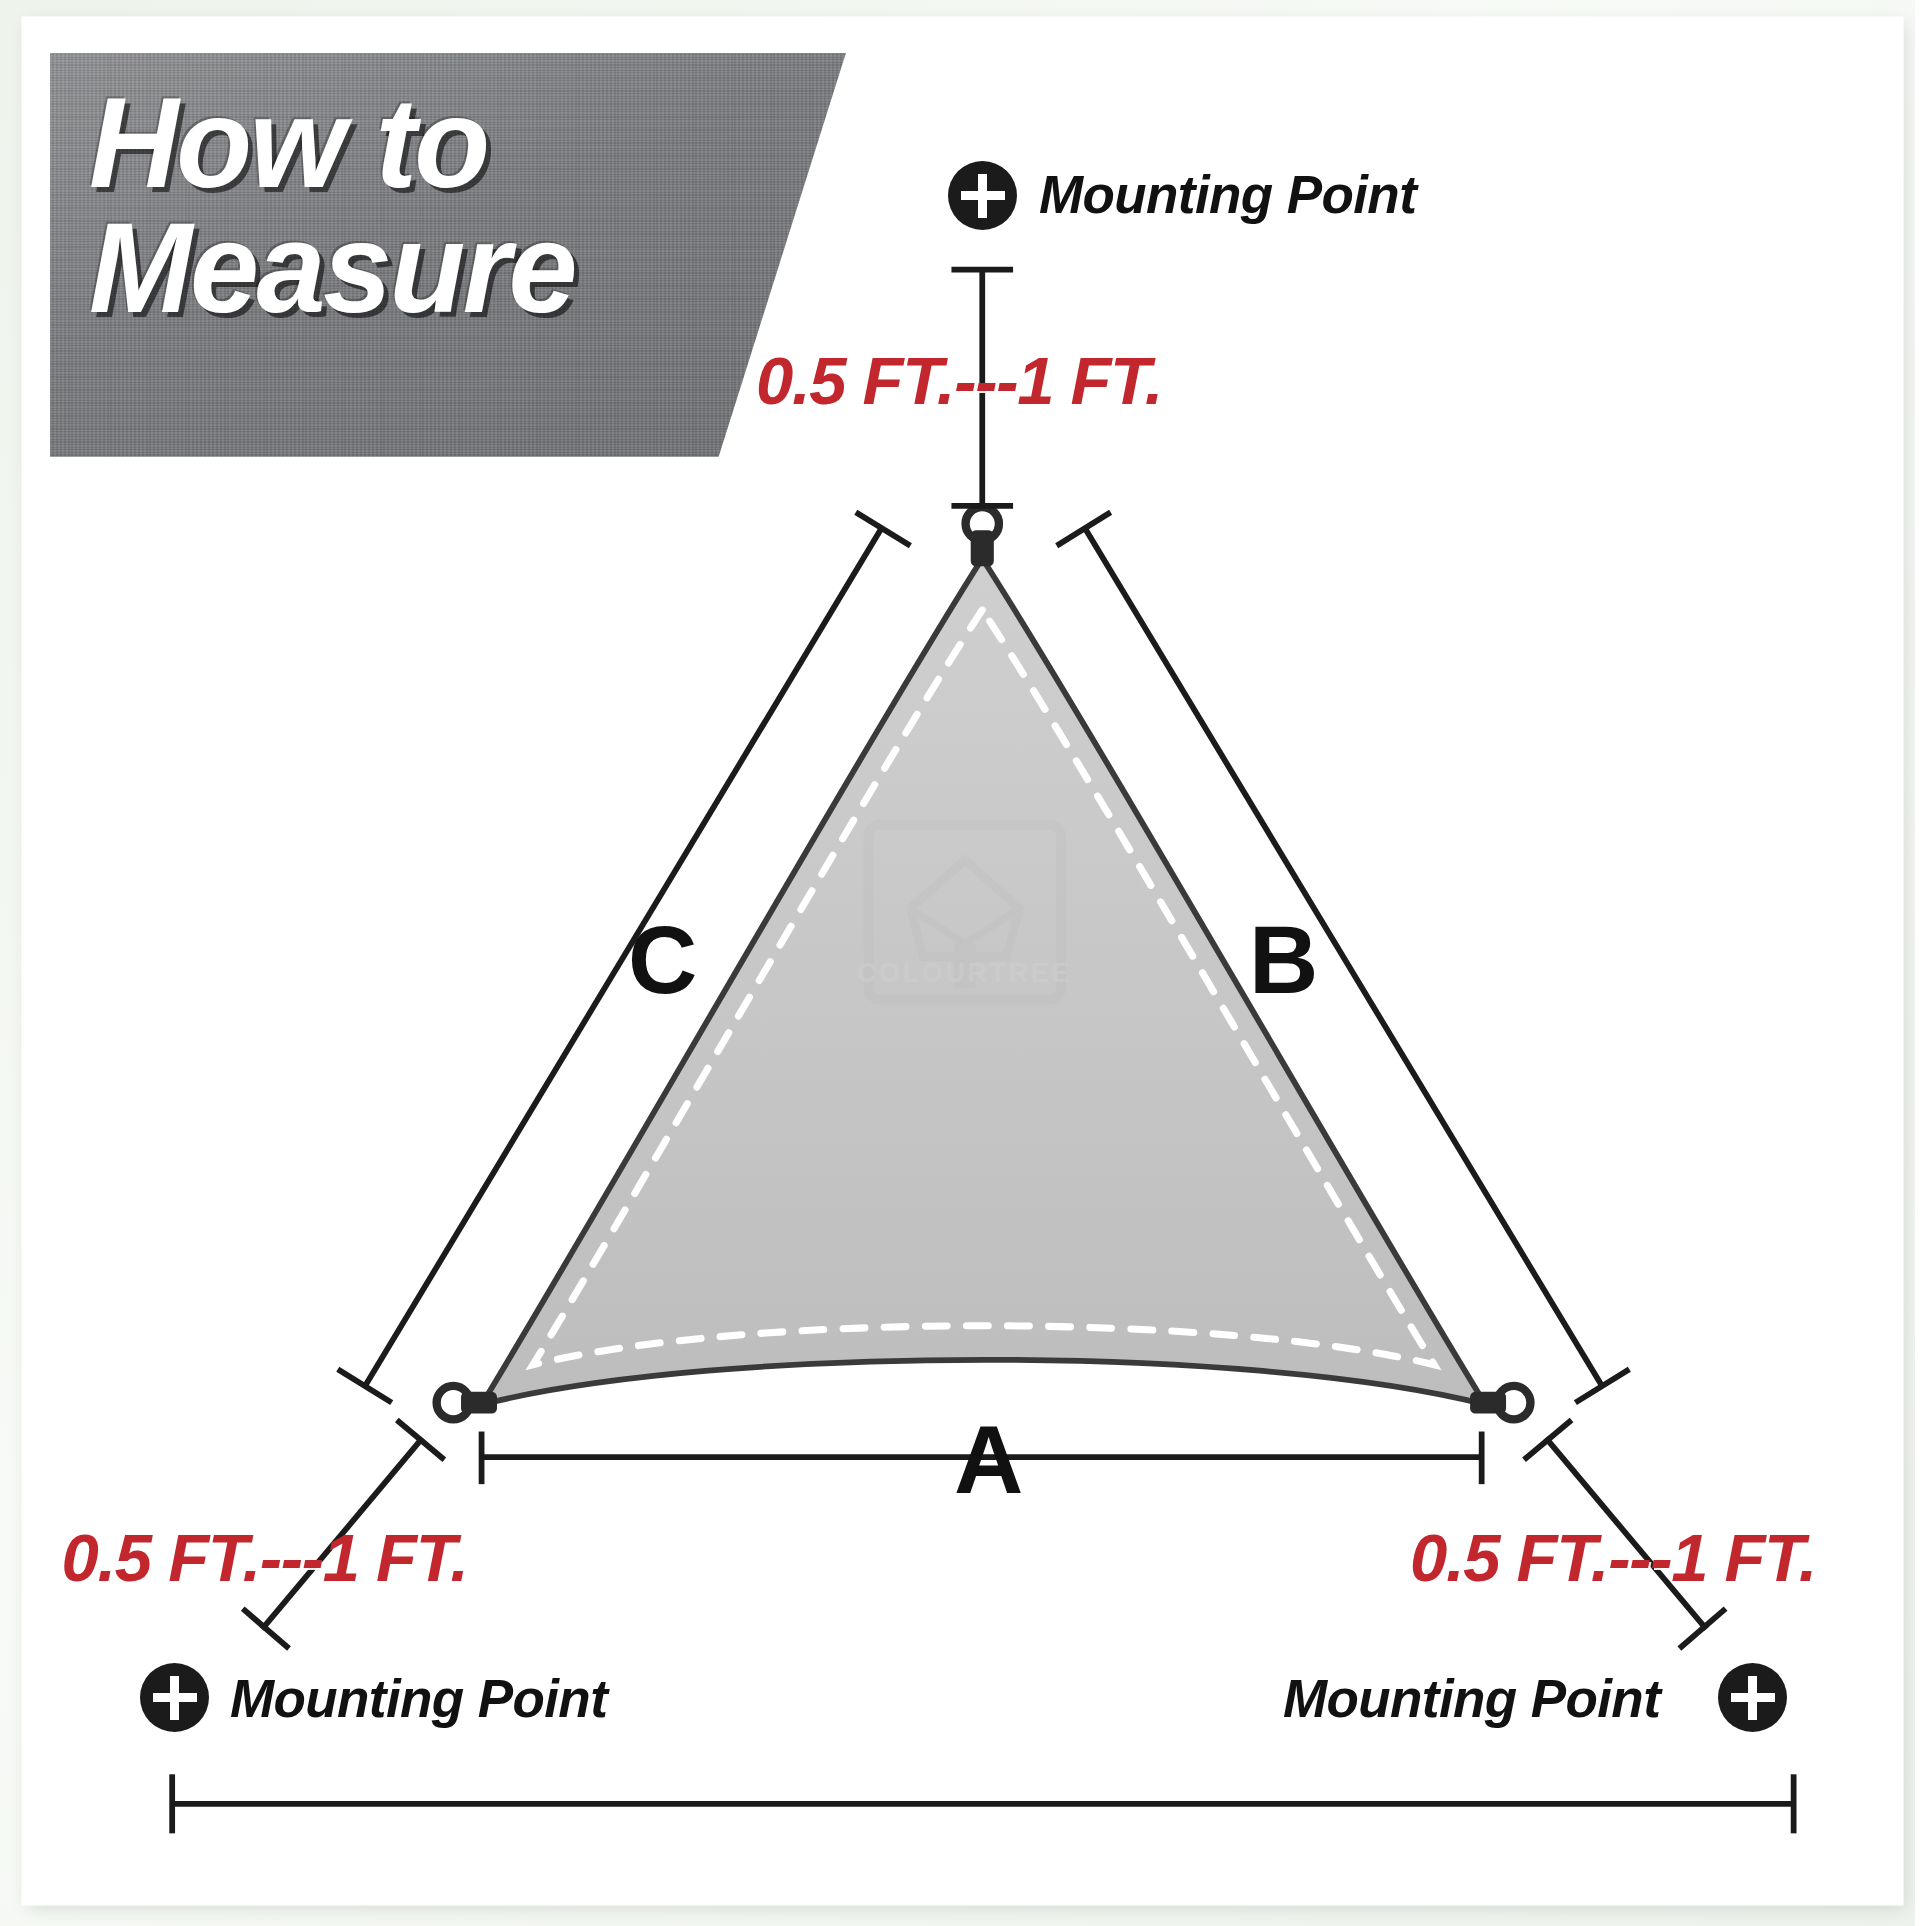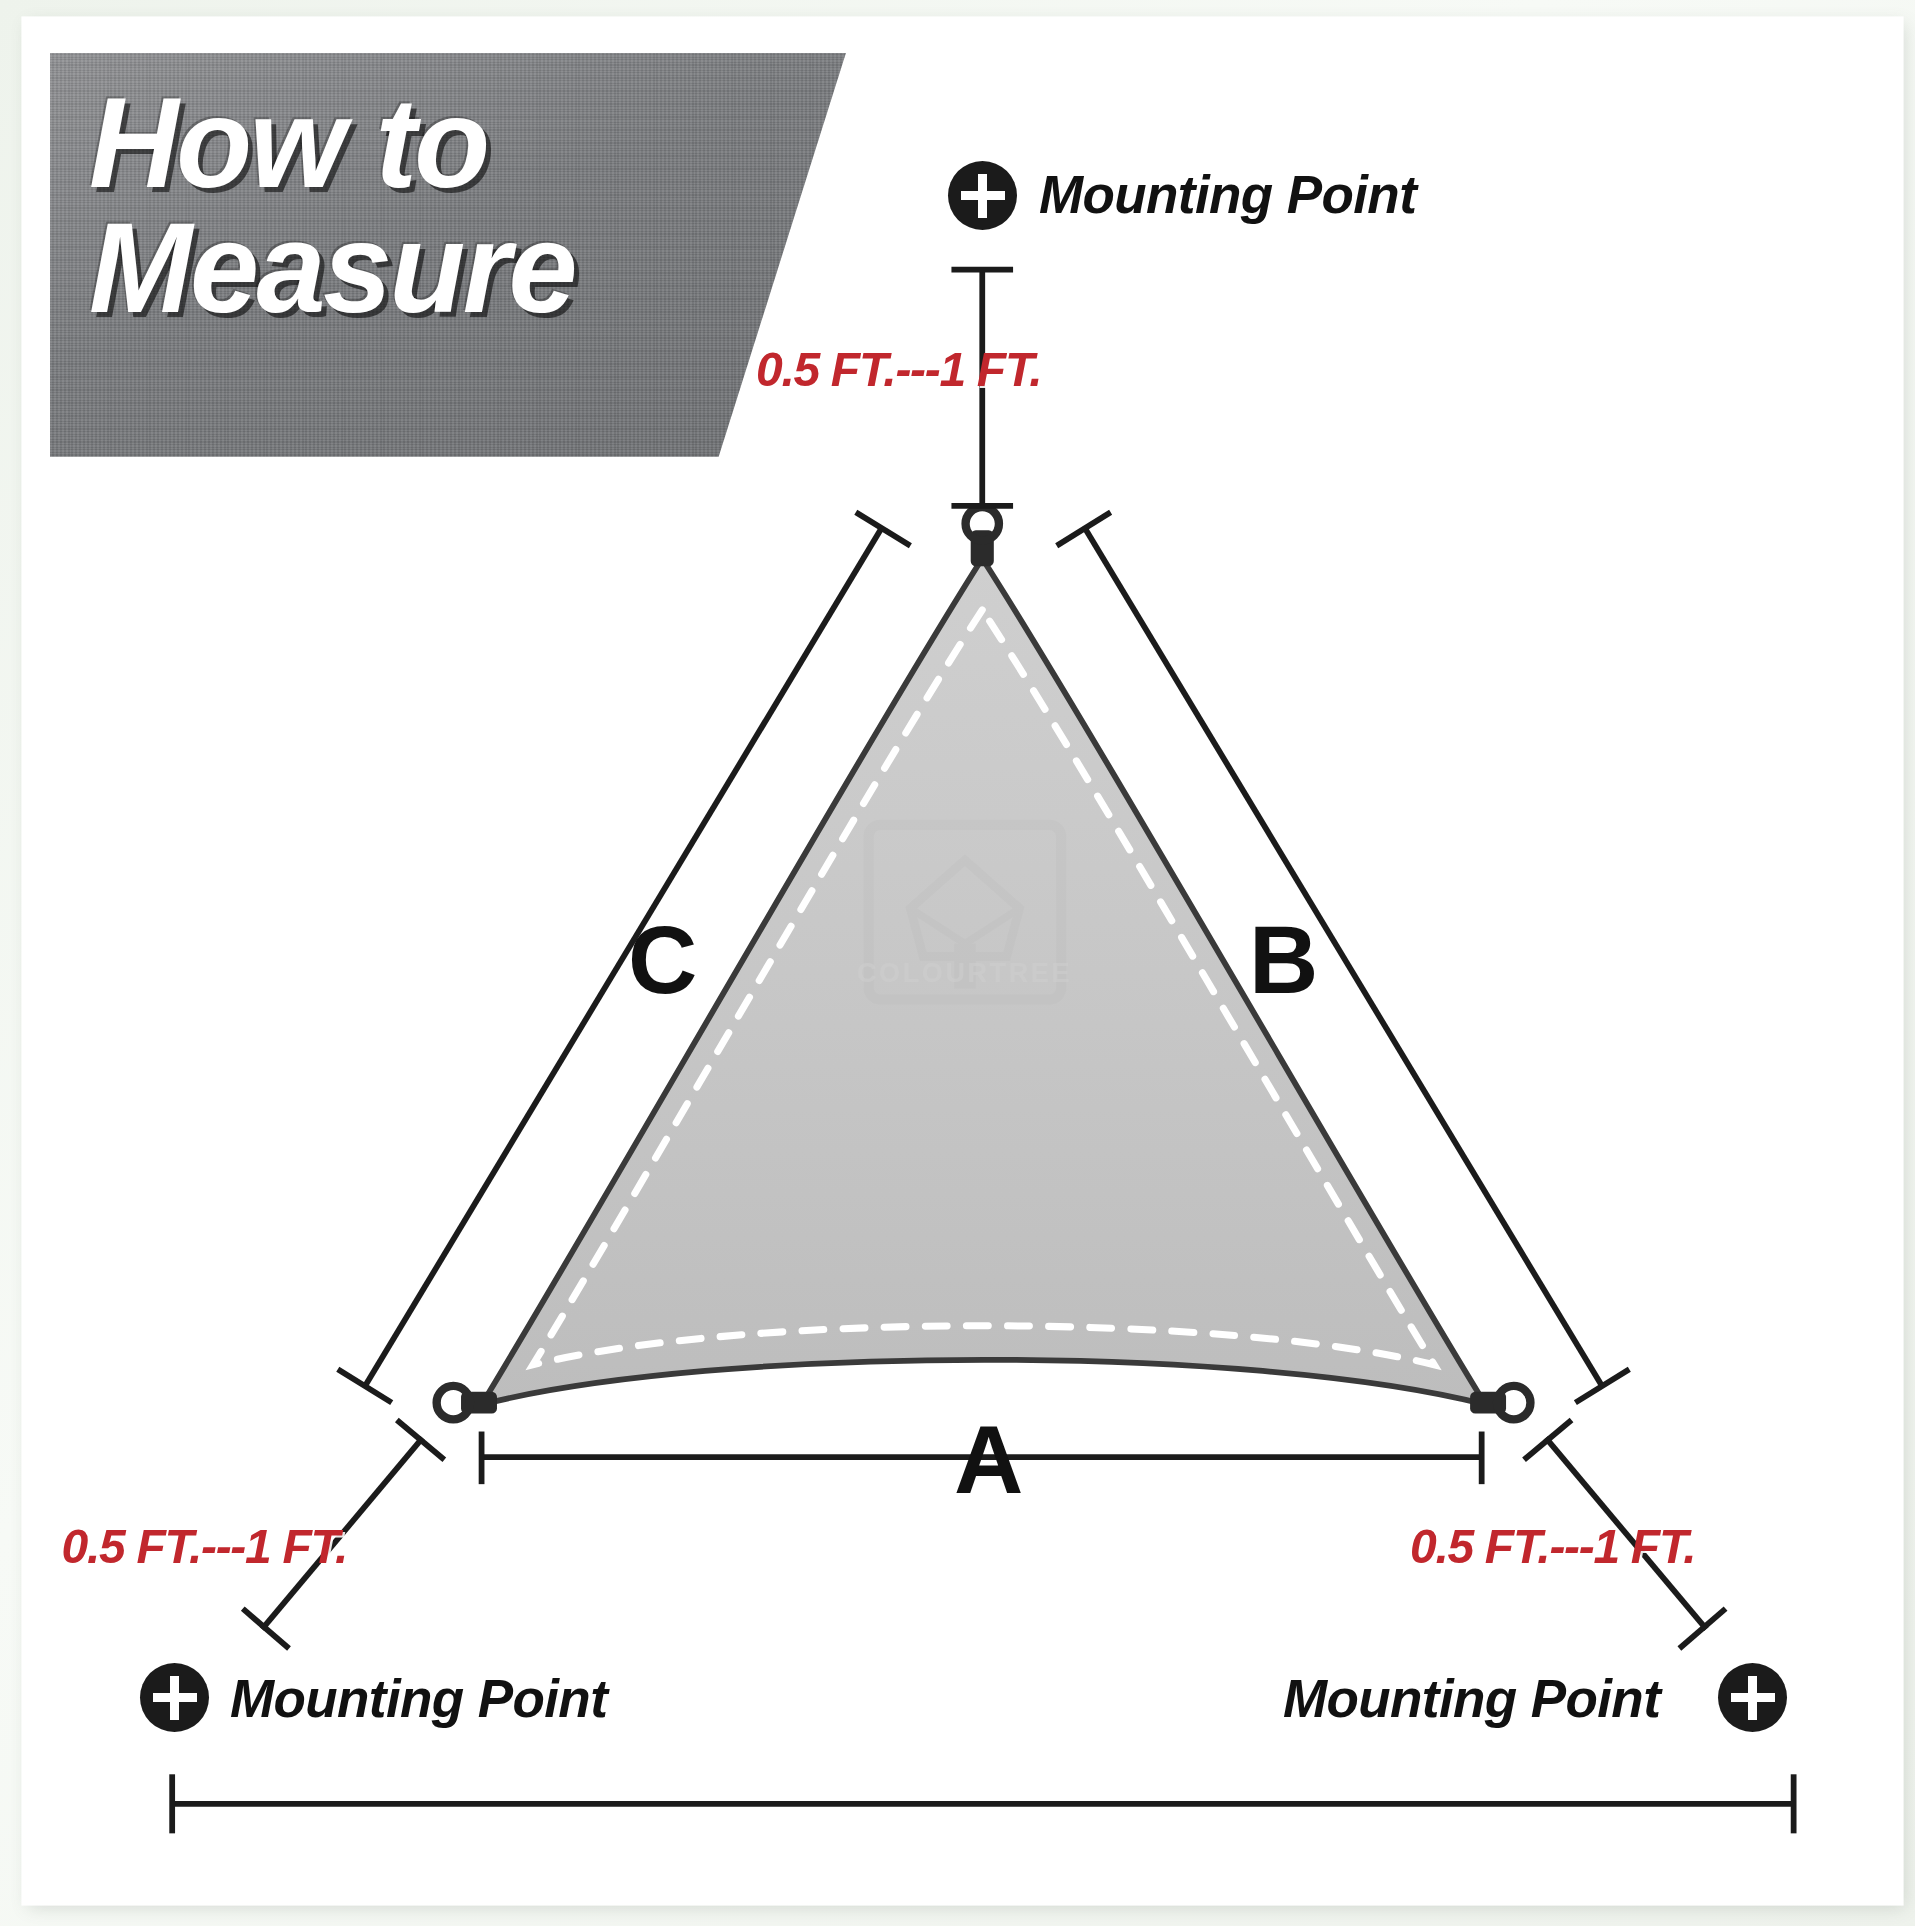--- a/index.html
+++ b/index.html
@@ -70,21 +70,21 @@
     transform-origin: left top;
   }
 
   
   .redlabel {
     position: absolute;
     color: #c1272d;
     font-family: "Liberation Sans", sans-serif;
     font-style: italic;
     font-weight: bold;
-    font-size: 48px;
+    font-size: 67px;
     letter-spacing: -1.3px;
     white-space: nowrap;
     text-shadow: 1.9px 1.9px 0 rgba(255,255,255,0.9);
   }
   .mplabel {
     position: absolute;
     color: #111111;
     font-family: "Liberation Sans", sans-serif;
     font-style: italic;
     font-weight: bold;

